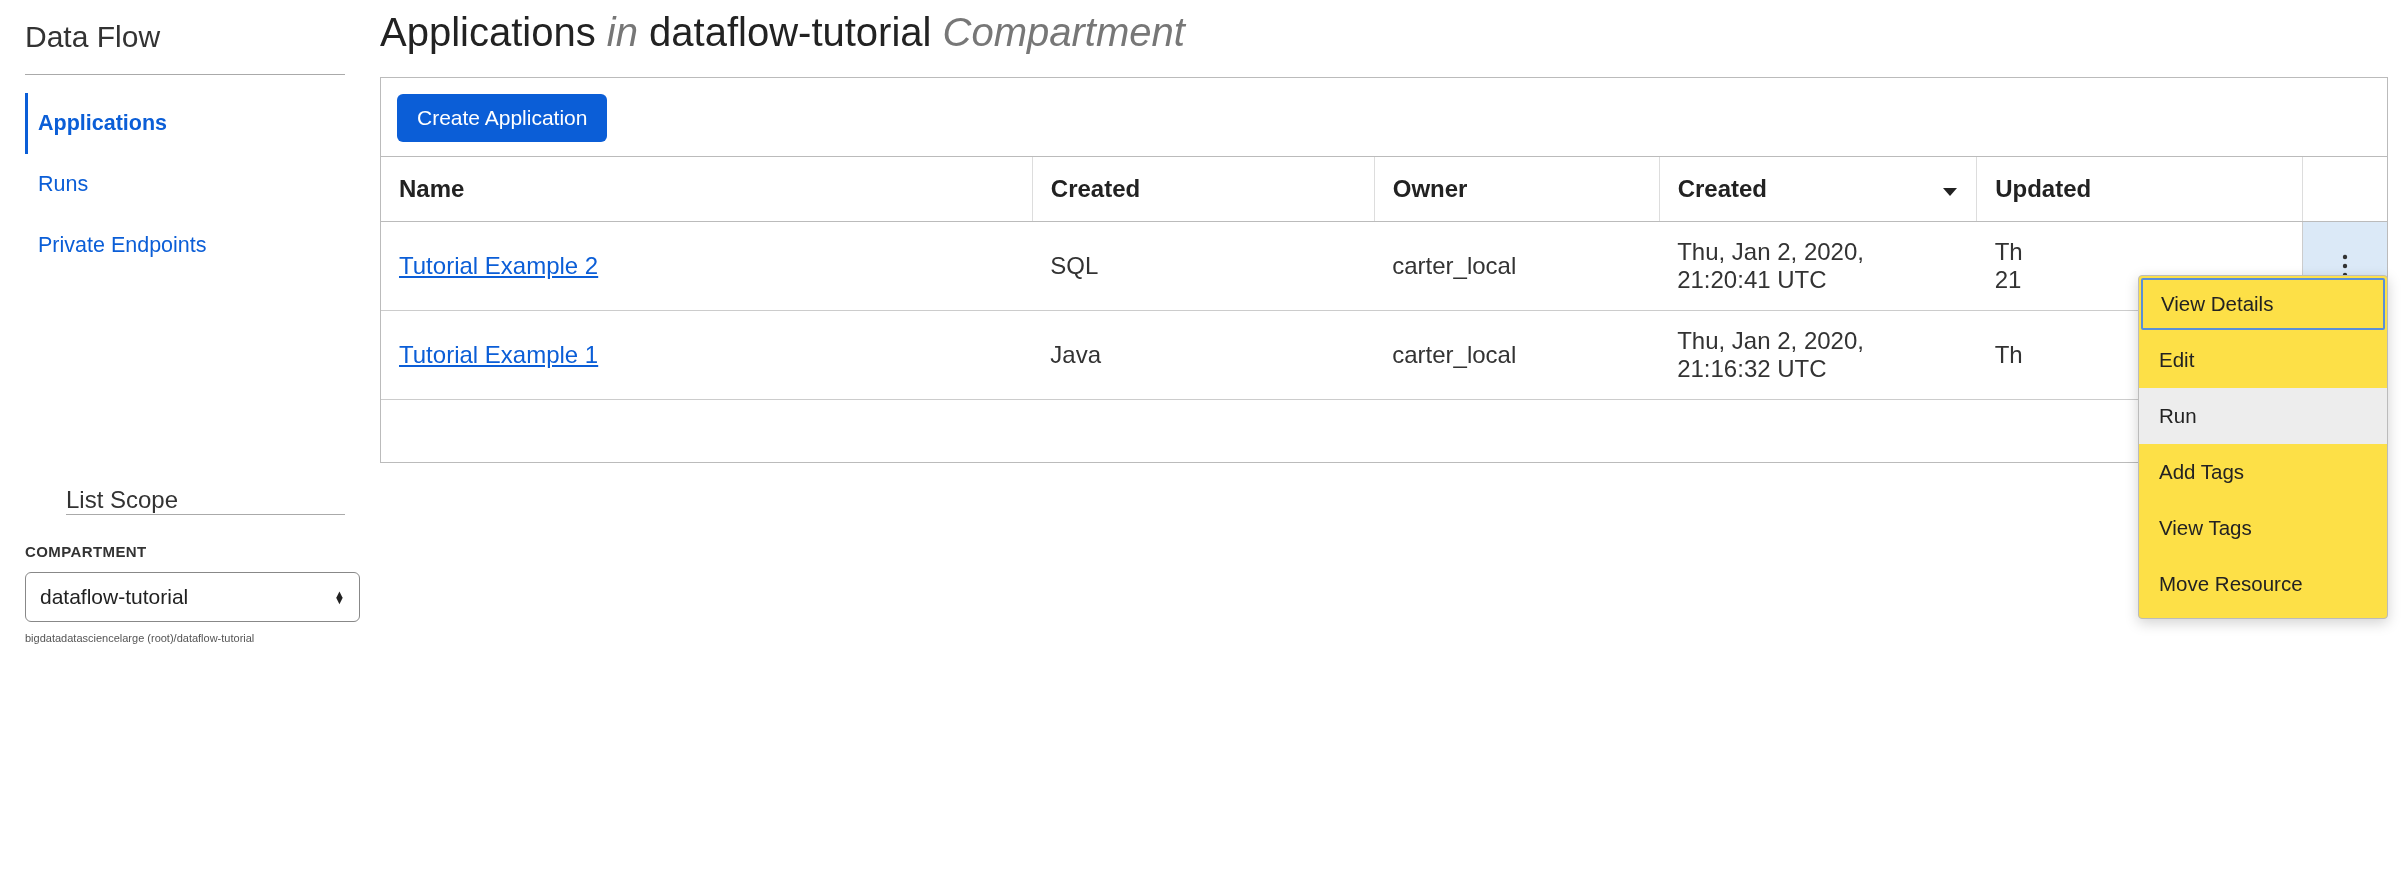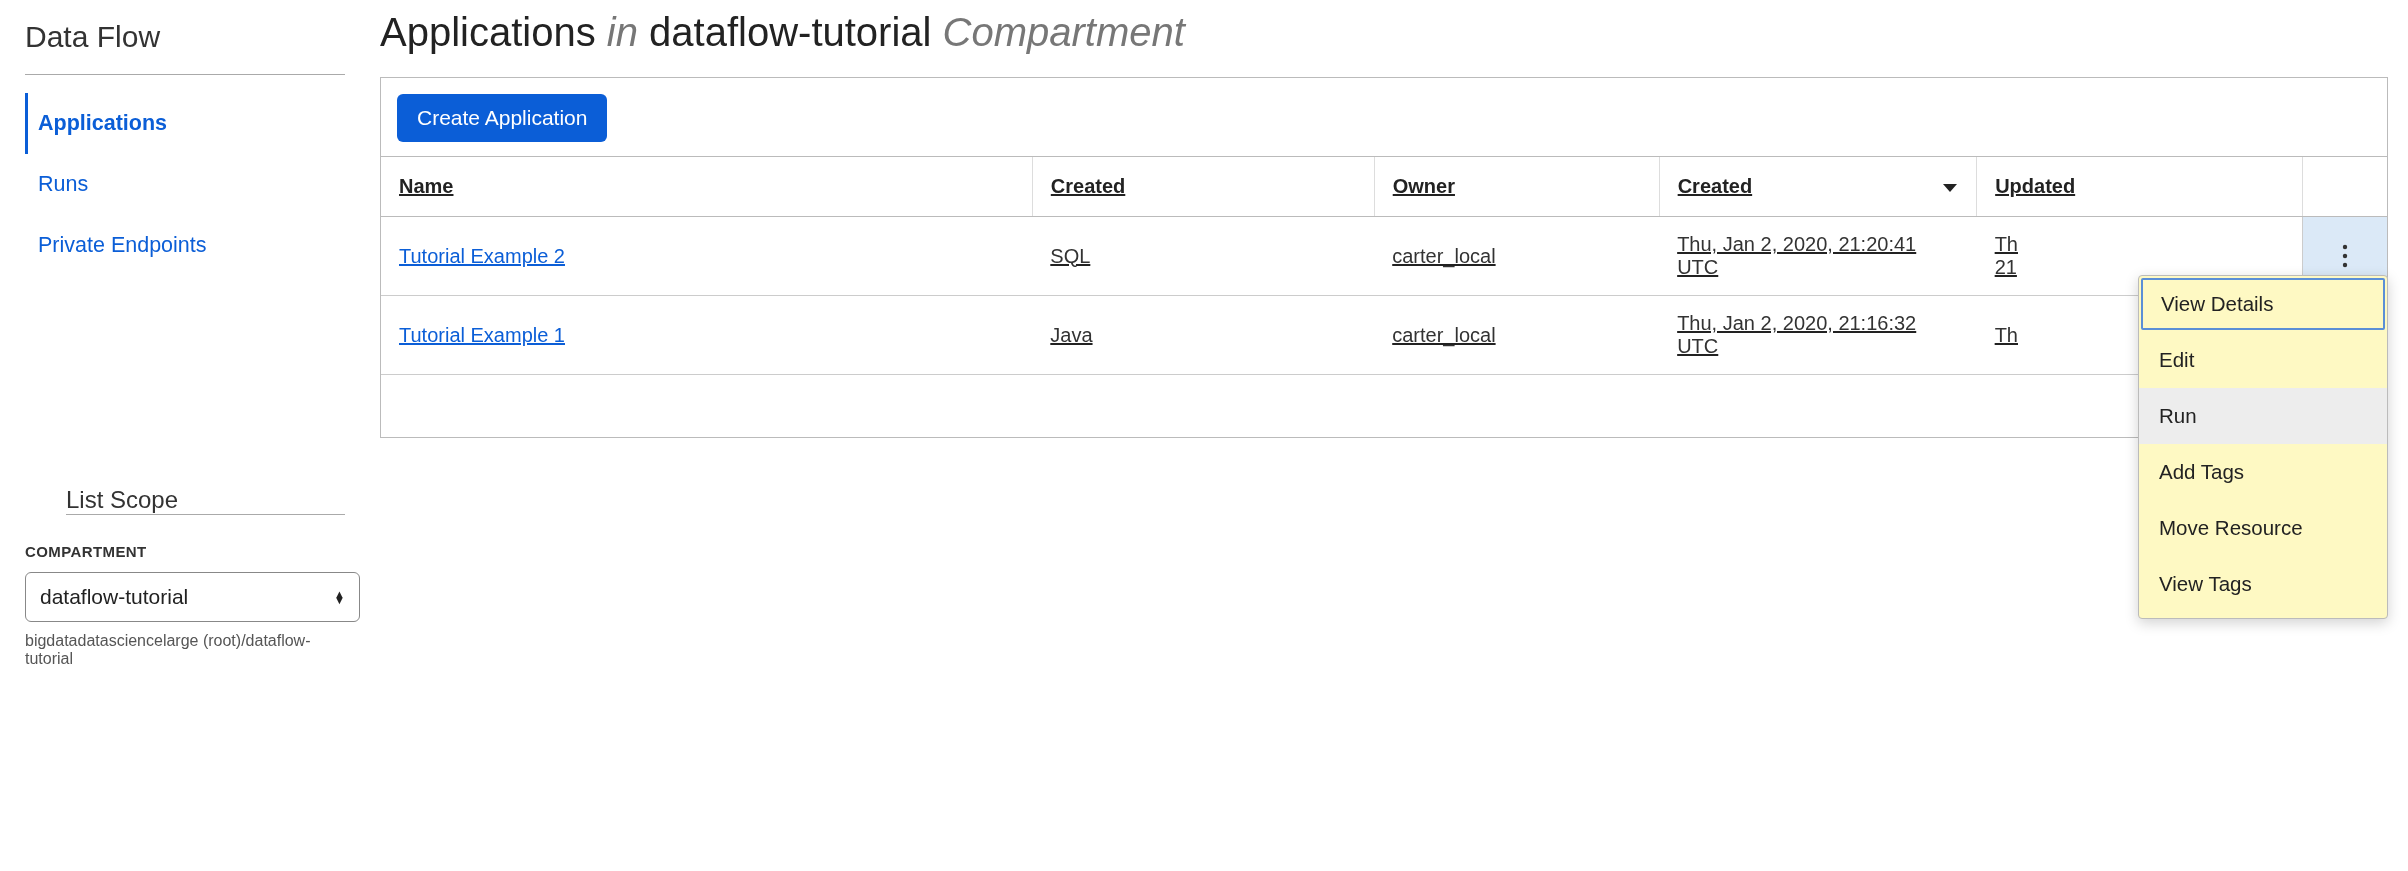--- a/index.html
+++ b/index.html
@@ -72,21 +72,21 @@
     width: 335px;
     cursor: pointer;
   }
   .scope-select-arrows {
     display: flex;
     flex-direction: column;
     line-height: 6px;
     font-size: 11px;
   }
   .scope-path {
-    font-size: 16px;
+    font-size: 11px;
     color: #555;
     margin-top: 10px;
   }
 
   
   .main { flex: 1; padding: 10px 20px 20px 10px; }
   .page-title {
     font-size: 40px;
     font-weight: 400;
     color: #222;
@@ -108,22 +108,21 @@
     border: none;
     border-radius: 6px;
     font-size: 21px;
     padding: 12px 20px;
     cursor: pointer;
   }
 
   table.data-table {
     width: 100%;
     border-collapse: collapse;
-    font-size: 20px;
-    text-decoration: underline;
+    font-size: 24px;
   }
   .data-table th {
     text-align: left;
     font-weight: 700;
     padding: 18px 18px;
     border-bottom: 1px solid #bbb;
     border-right: 1px solid #ddd;
     background: #fff;
   }
   .data-table th:last-child { border-right: none; }
@@ -182,21 +181,21 @@
     color: #777;
   }
   .pager-btn svg { width: 12px; height: 16px; }
 
   
   .context-menu {
     position: absolute;
     top: 275px;
     left: 2138px;
     width: 250px;
-    background: #fef9c3;
+    background: #fde047;
     border: 1px solid #bbb;
     border-radius: 4px;
     box-shadow: 0 4px 14px rgba(0,0,0,0.18);
     z-index: 50;
     padding-bottom: 6px;
   }
   .context-item {
     font-size: 20.5px;
     padding: 16px 20px;
     cursor: pointer;
@@ -349,15 +348,15 @@
       </div>
     </div>
   </main>
 </div>
 
 <div class="context-menu">
   <div class="context-item focus-ring">View Details</div>
   <div class="context-item">Edit</div>
   <div class="context-item hovered">Run</div>
   <div class="context-item">Add Tags</div>
+  <div class="context-item">View Tags</div>
   <div class="context-item">Move Resource</div>
-  <div class="context-item">View Tags</div>
 </div>
 
 </body></html>

